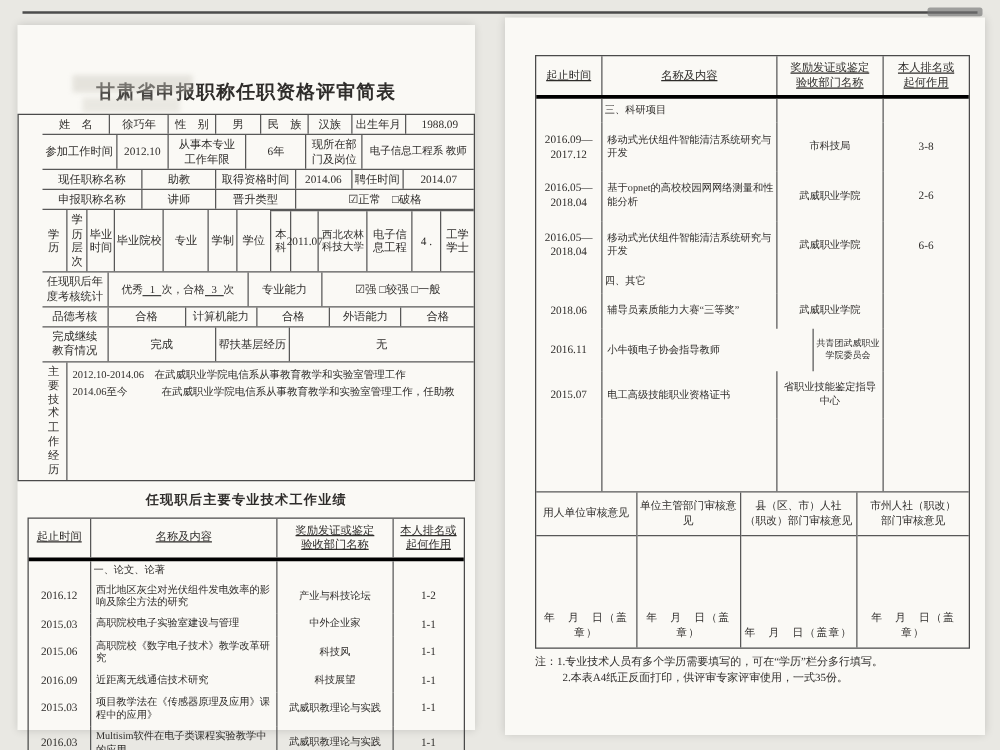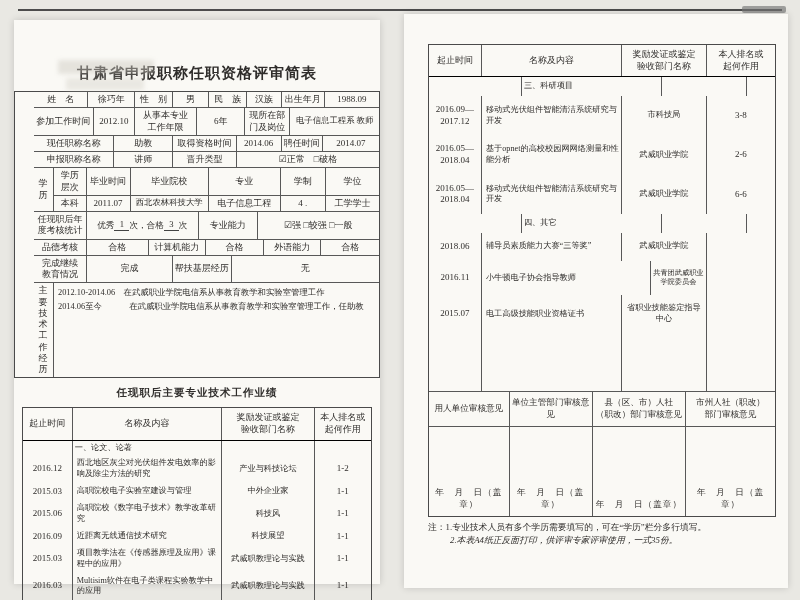--- a/index.html
+++ b/index.html
@@ -18,63 +18,63 @@
   .title{margin:44px 6px 8px;text-align:center;font-size:15px;font-weight:bold;letter-spacing:1px;}
   
   .mtbl{margin:0 0;border:1.5px solid #4a4a4a;font-size:9px;padding-left:19px;}
   .mr{display:flex;border-top:1px solid #585858;}
   .mr:first-child{border-top:none;}
   .mc{border-left:1px solid #585858;display:flex;align-items:center;justify-content:center;
       text-align:center;padding:2px 1px;box-sizing:border-box;line-height:1.25;}
   .mc:first-child{border-left:none;}
   .pl{white-space:pre-line;}
   .undl{display:inline-block;min-width:15px;border-bottom:1px solid #444;text-align:center;}
-  .edu-inner{flex:1;display:flex;flex-direction:column;}
+  .edu-inner{flex:1;display:flex;flex-direction:row;}
   .er{display:flex;flex:1;}
   .er+.er{border-top:1px solid #585858;}
   .ec{border-left:1px solid #585858;display:flex;align-items:center;justify-content:center;
       text-align:center;padding:2px 1px;box-sizing:border-box;line-height:1.25;}
   .side{font-size:9px;letter-spacing:1px;}
   .hist-content{flex:1;border-left:1px solid #585858;padding:4px 4px;font-size:8.4px;
       display:flex;flex-direction:column;gap:3px;text-align:left;}
   
   .band{margin:5px 8px 4px;text-align:center;font-size:10.5px;font-weight:bold;letter-spacing:1px;padding:3px 0;}
   
   .atbl{border:1.5px solid #4a4a4a;font-size:9px;}
   #page-left .atbl{margin:0 8px;}
   #page-right .atbl{margin:30px 12px 0 24px;}
-  .ahead{display:flex;border-bottom:1px solid #000000;}
+  .ahead{display:flex;border-bottom:3px solid #000000;text-decoration:underline;}
   .ah{border-left:1px solid #585858;display:flex;align-items:center;justify-content:center;
       text-align:center;padding:4px 1px;box-sizing:border-box;line-height:1.3;}
   .ah:first-child{border-left:none;}
   .agrid{display:grid;}
   .agrid.gl{grid-template-columns:14% 43% 26.5% 16.5%;}
   .agrid.gr{grid-template-columns:15% 40.5% 24.5% 20%;}
   .agrid>div{box-sizing:border-box;display:flex;align-items:center;justify-content:center;
       text-align:center;padding:3px 2px;line-height:1.3;}
   .agrid>div:nth-child(4n+2),.agrid>div:nth-child(4n+3),.agrid>div:nth-child(4n+4){border-left:1px solid #585858;}
   .agrid .nm{justify-content:flex-start;text-align:left;font-size:8.2px;padding-left:4px;}
   .agrid .org{font-size:8.2px;}
   .agrid .org.tiny{font-size:7.2px;margin-left:29px;}
   .gr>div{padding:8px 2px;}
-  .gr>div.cat{padding:4px 2px;margin-left:40px;}
+  .gr>div.cat{padding:4px 2px;}
   .gl>div.cat{padding:2px 2px;}
   .cat{justify-content:flex-start;text-align:left;}
   .fill-r{min-height:58px;padding:0 !important;}
   
   .appr{display:grid;grid-template-columns:23% 24% 27% 26%;border-top:1px solid #585858;font-size:8.6px;}
   .abox{display:flex;flex-direction:column;box-sizing:border-box;}
   .abox+.abox{border-left:1px solid #585858;}
   .abox-label{border-bottom:1px solid #585858;min-height:30px;display:flex;align-items:center;
       justify-content:center;text-align:center;padding:2px;line-height:1.35;white-space:pre-line;}
   .abox-body{flex:1;min-height:58px;}
   .abox-date{padding:2px 2px 5px;text-align:center;font-size:8.6px;letter-spacing:1px;}
   
   .notes{margin:4px 10px 0 24px;font-size:8.8px;line-height:1.5;}
-  .notes .n2{margin-left:22px;font-style:italic;}
+  .notes .n2{margin-left:22px;}
 </style>
 </head>
 <body>
 
 <div id="canvas">
   <div class="scanline"></div>
   <div class="scanblob"></div>
 
   <div class="page" id="page-left">
     <div class="ghost"></div>

